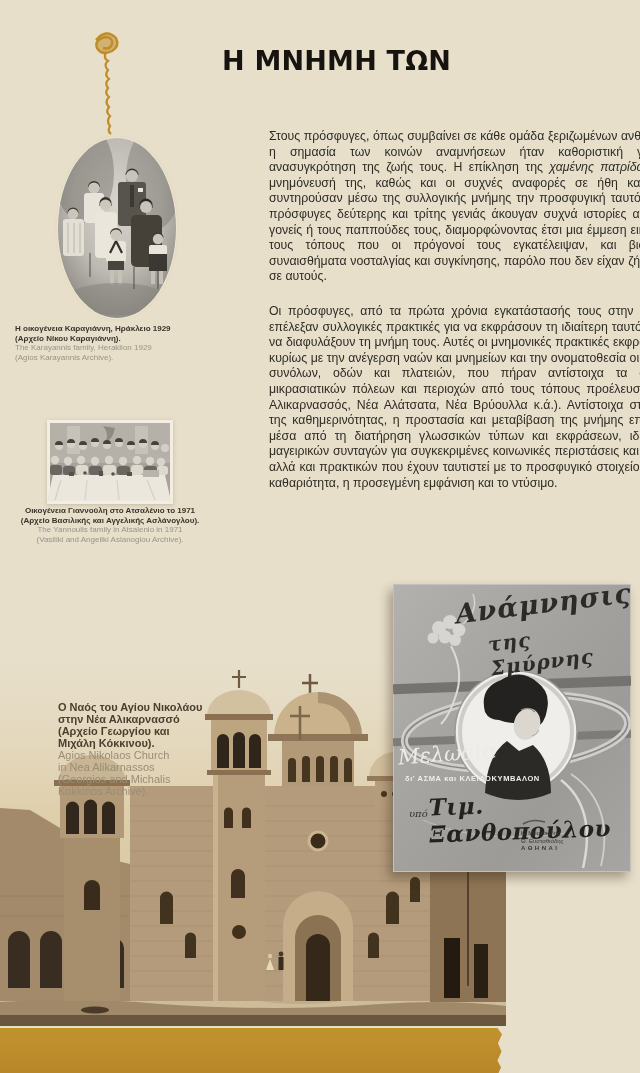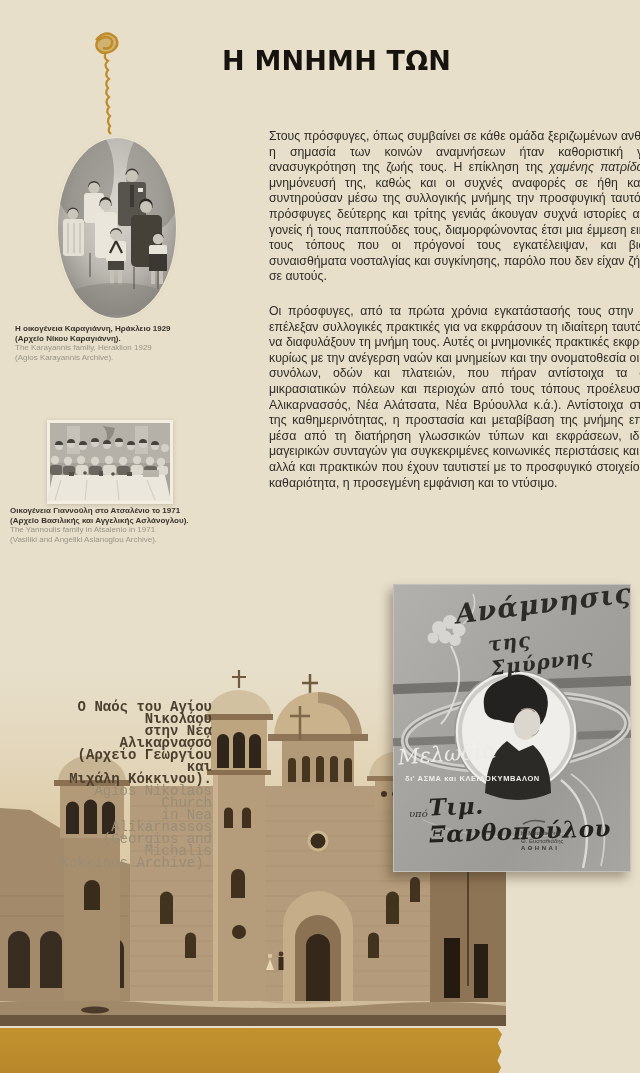--- a/index.html
+++ b/index.html
@@ -26,24 +26,24 @@
   }
   .body-par .it{font-style:italic;}
   #par1{top:129px;}
   #par2{top:304px;}
 
   
   .caption{font-size:8px;line-height:9.6px;}
   .caption .el{color:#38342d;font-weight:bold;}
   .caption .en{color:#97948a;}
   #cap-family{left:15px;top:324px;width:200px;text-align:left;}
-  #cap-gathering{left:10px;top:506px;width:200px;text-align:left;}
+  #cap-gathering{left:10px;top:506px;width:200px;text-align:center;}
   #cap-church{
-    left:58px;top:701px;width:154px;text-align:right;z-index:4;
-    font-size:14px;line-height:12px;font-family:Liberation Mono, monospace;
+    left:58px;top:701px;width:154px;text-align:left;z-index:4;
+    font-size:11px;line-height:12px;
   }
   #cap-church .el{color:#4a3e2e;}
   #cap-church .en{color:#9a8d77;}
 
   
   #oval-photo{left:54px;top:133px;width:126px;height:190px;}
   #gathering-photo{left:47px;top:420px;width:126px;height:84px;
     filter:drop-shadow(0 1px 2px rgba(90,75,50,.25));}
   #church-photo{left:0;top:656px;width:506px;height:370px;z-index:1;}
 

